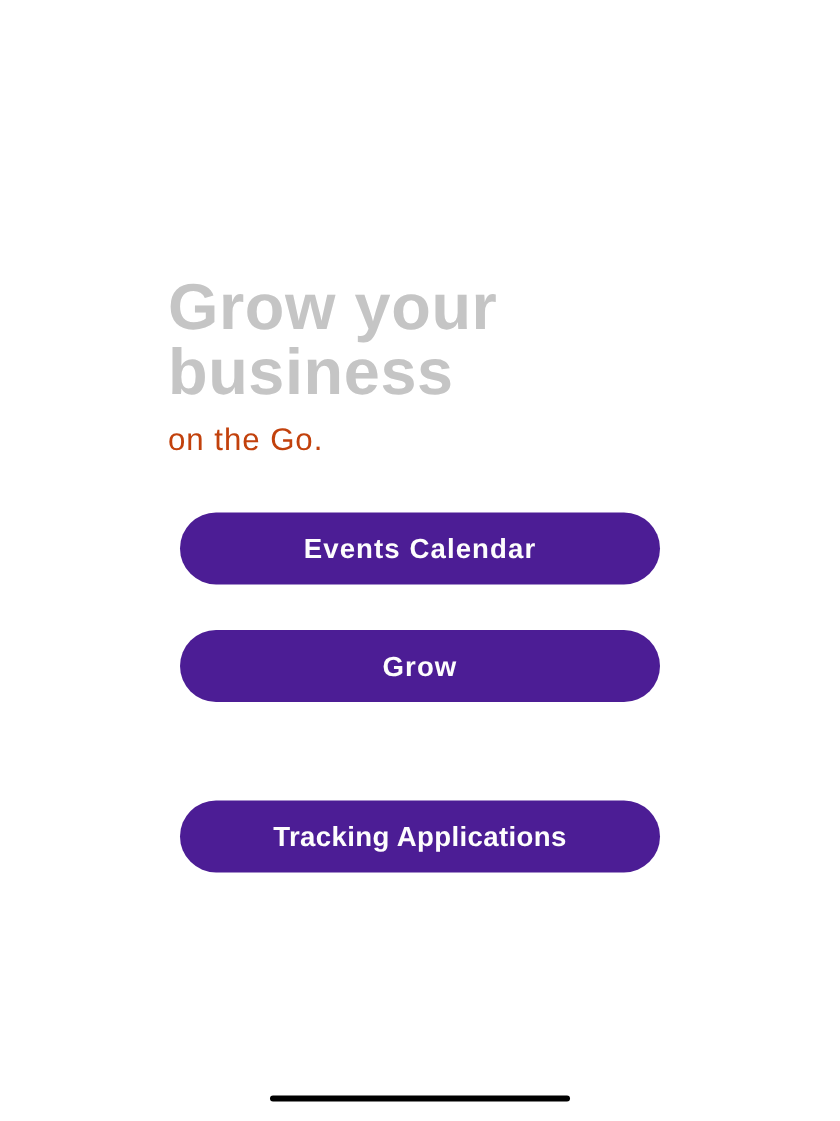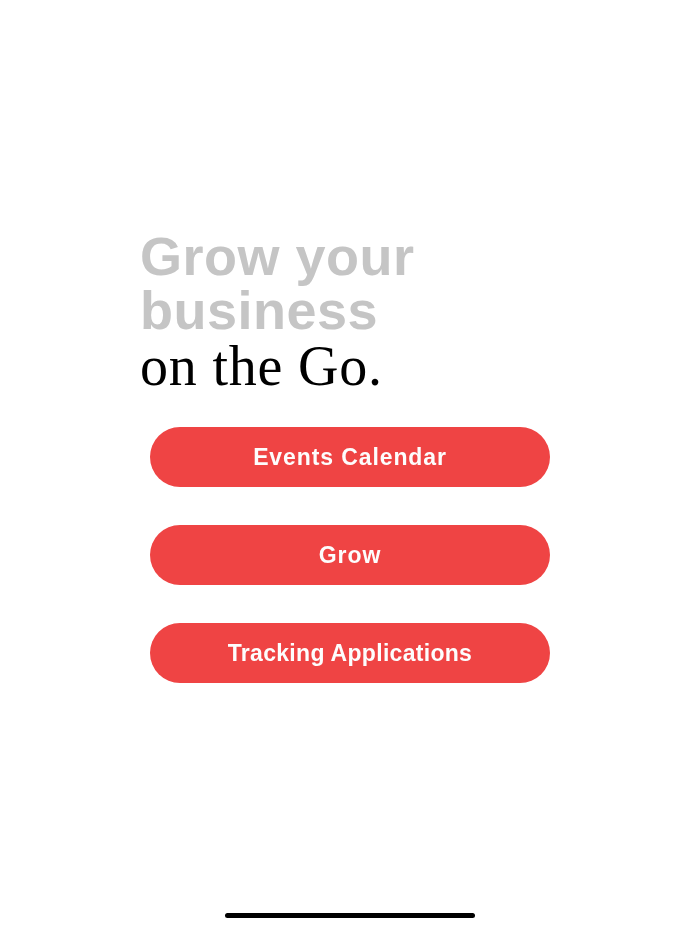--- a/index.html
+++ b/index.html
@@ -40,64 +40,65 @@
     letter-spacing: 0.5px;
     color: #c5c5c5;
     white-space: nowrap;
   }
 
   .headline-line-2 {
     margin-top: -2px;
   }
 
   .subheadline {
-    font-family: Liberation Serif, serif;
+    font-family: Liberation Sans, sans-serif;
     font-weight: normal;
-    font-size: 56px;
+    font-size: 26px;
     line-height: 48px;
     letter-spacing: 0.8px;
-    color: #000000;
+    color: #c2410c;
     margin-top: 4px;
     white-space: nowrap;
   }
 
   
   .button-stack {
     position: absolute;
     left: 150px;
     top: 427px;
     width: 400px;
     display: flex;
     flex-direction: column;
     gap: 38px;
   }
 
   .pill-button {
     width: 400px;
     height: 60px;
     border: none;
     border-radius: 30px;
-    background: #ef4444;
+    background: #4c1d95;
     color: #fdfdfd;
     font-family: "Liberation Sans", sans-serif;
     font-weight: bold;
     font-size: 23px;
     letter-spacing: 0.9px;
     display: flex;
     align-items: center;
     justify-content: center;
     cursor: pointer;
     white-space: nowrap;
     line-height: 1;
     padding: 0 10px;
   }
 
   .pill-button-wide {
     font-size: 23px;
     letter-spacing: 0.3px;
+    margin-top: 44px;
   }
 
   
   .home-indicator {
     position: absolute;
     left: 225px;
     top: 913px;
     width: 250px;
     height: 5px;
     border-radius: 3px;

